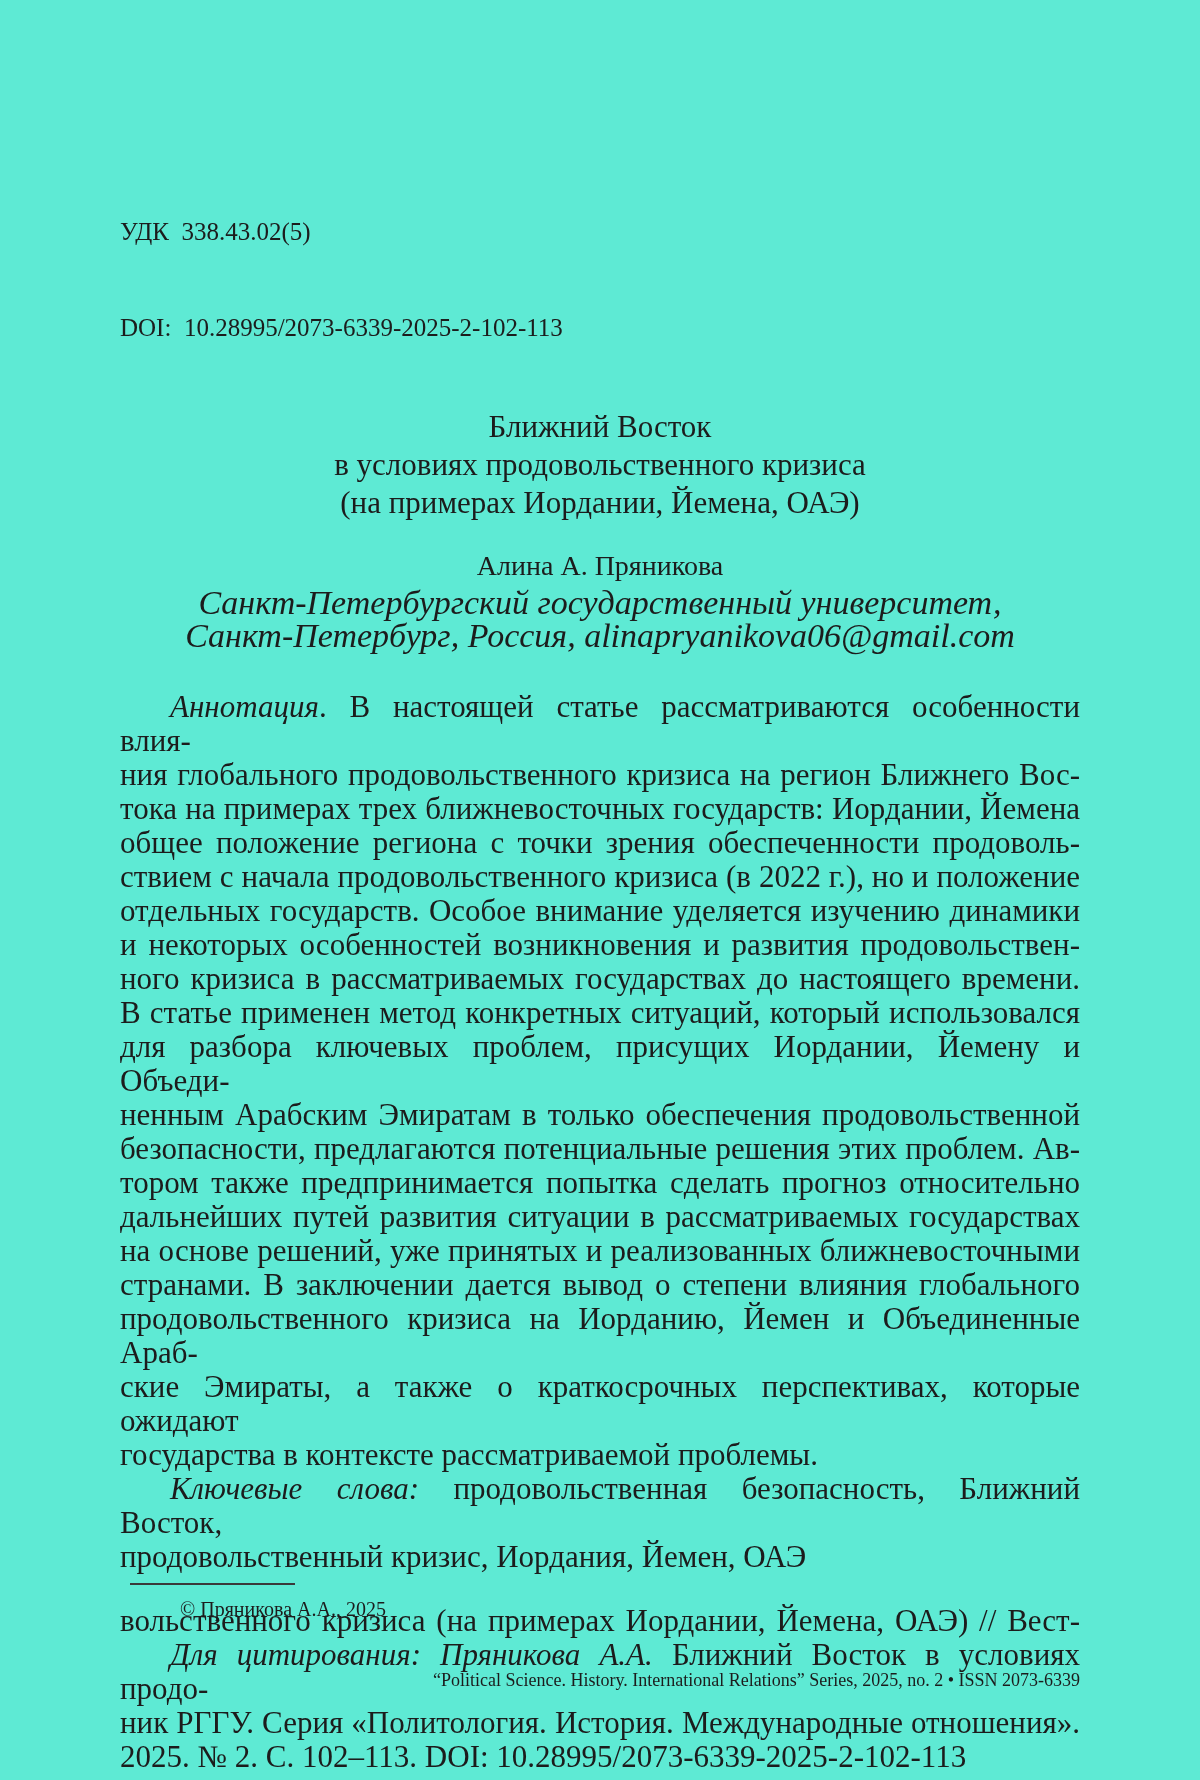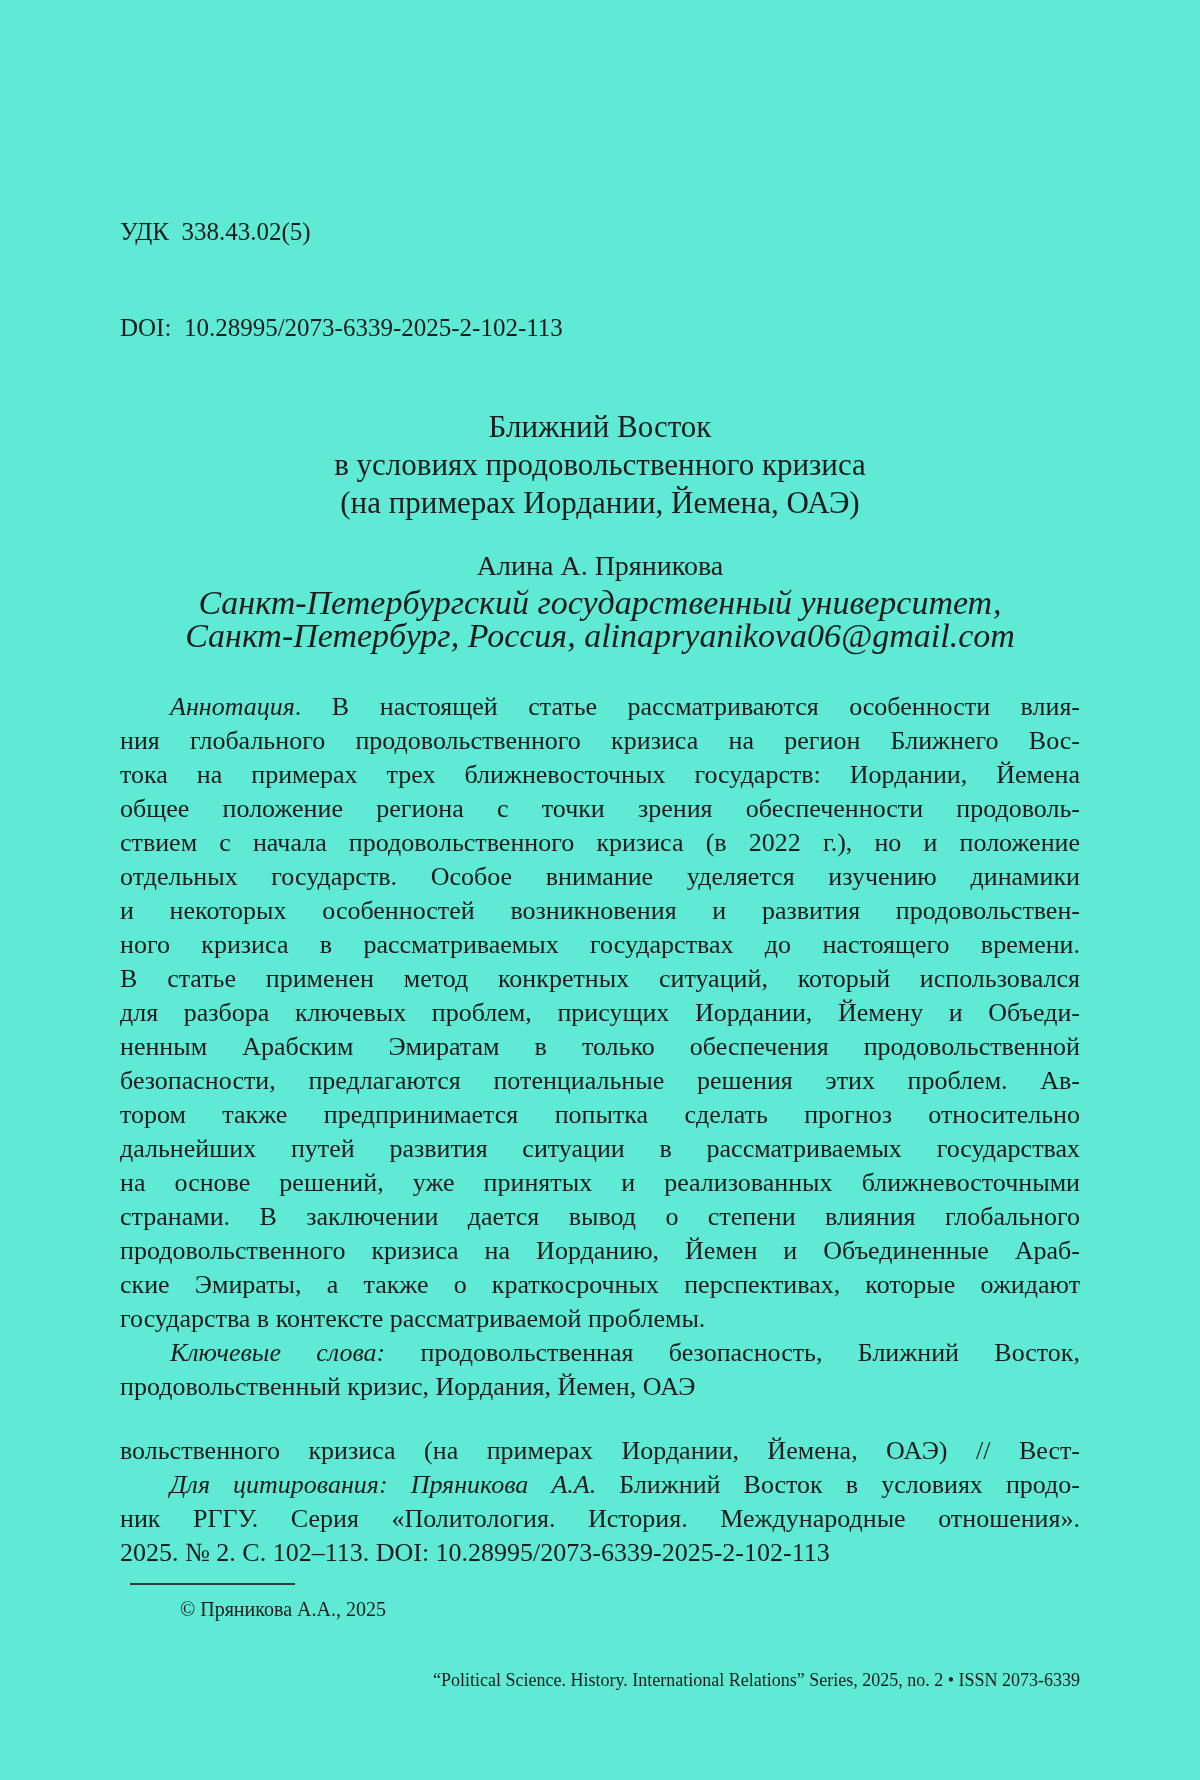--- a/index.html
+++ b/index.html
@@ -12,21 +12,21 @@
     color:#1c1c1c;
     font-family:"Liberation Serif", "DejaVu Serif", serif;
     overflow:hidden;
   }
   .content { position:absolute; left:120px; right:120px; top:0; }
   .meta { padding-top:152px; font-size:25px; line-height:32px; white-space:pre-wrap; }
   .title-block { font-size:31px; line-height:38px; }
   .center-lines .tline { text-align:center; text-align-last:center; }
   .author-line { margin-top:28px; text-align:center; font-size:28px; line-height:32px; }
   .affil { margin-top:4px; font-style:italic; font-size:34px; line-height:33px; }
-  .para { font-size:26px; line-height:34px; }
+  .para { font-size:31px; line-height:34px; }
   .para .tline { text-align:justify; text-align-last:justify; }
   .para .tline.lastline { text-align-last:left; }
   .tline.indent { text-indent:50px; }
   .abstract { margin-top:38px; }
   .citation { margin-top:30px; }
   .bottom-note { position:absolute; left:120px; top:1583px; font-size:20px; line-height:32px; }
   .footnote-rule { width:165px; margin-left:10px; border-top:2px solid #3a3a3a; }
   .copyright { margin-top:8px; padding-left:60px; }
   .journal-footer {
     position:absolute; left:120px; right:120px; top:1666px;

